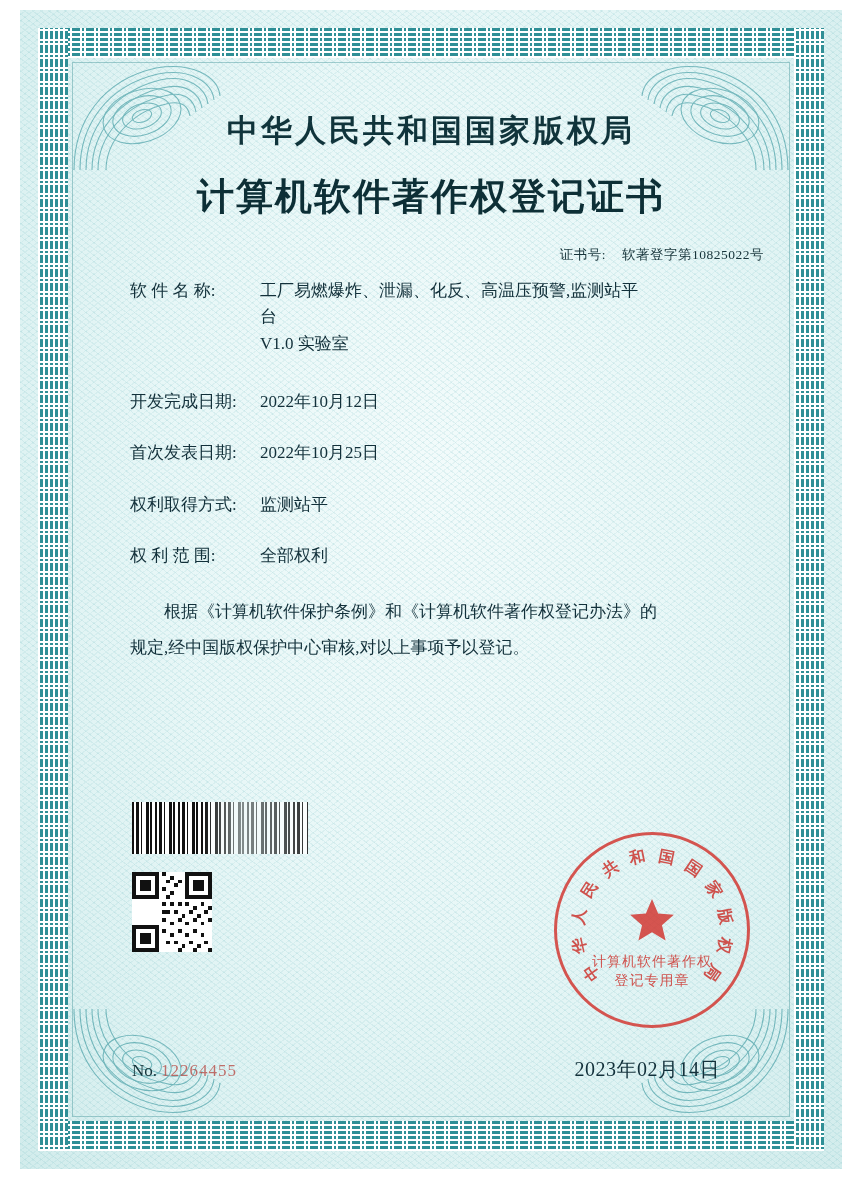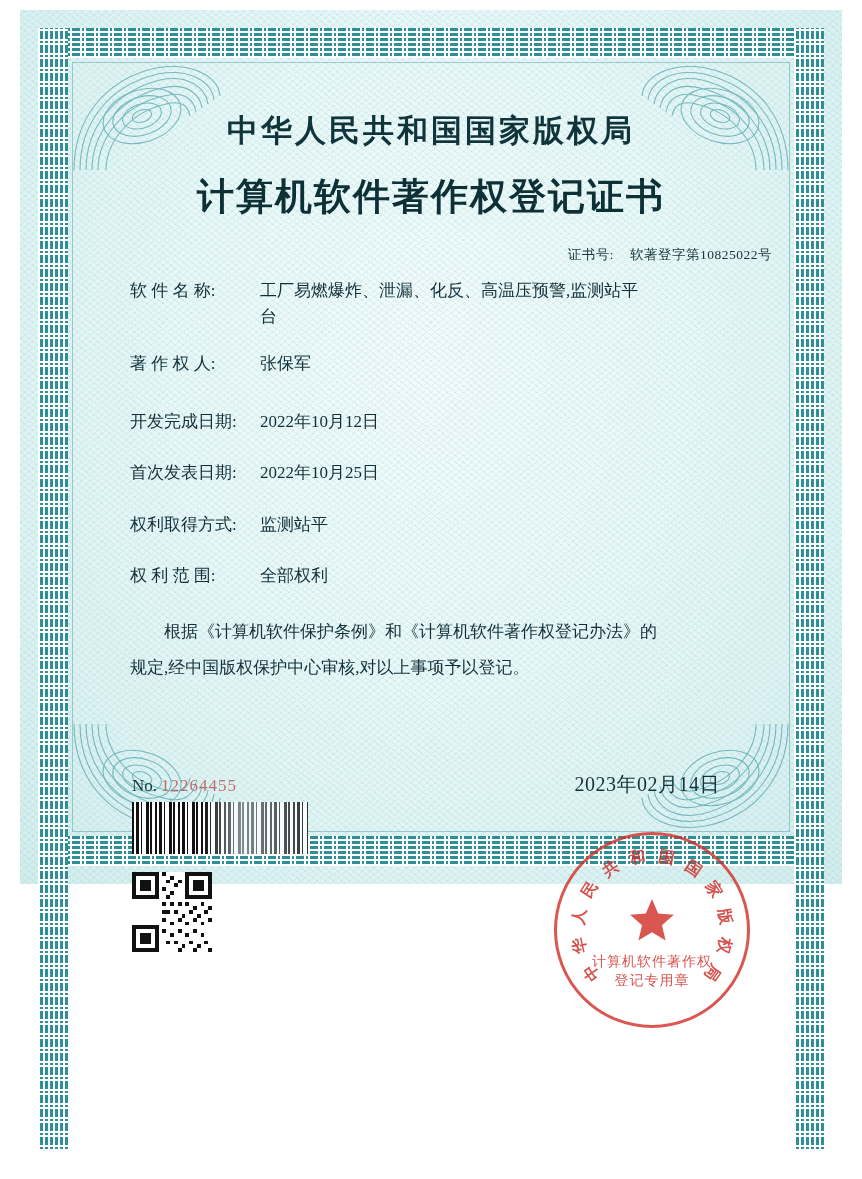--- a/index.html
+++ b/index.html
@@ -14,21 +14,21 @@
     overflow: hidden;
     position: relative;
   }
 
   
   #certificate-page {
     position: absolute;
     left: 20px;
     top: 10px;
     width: 822px;
-    height: 874px;
+    height: 1159px;
     background:
       radial-gradient(ellipse at 50% 40%, #f2fbfb 0%, #e8f7f7 45%, #ddf2f2 75%, #d2ecec 100%);
     box-sizing: border-box;
   }
   
   #guilloche {
     position: absolute;
     inset: 0;
     background-image:
       repeating-linear-gradient(38deg, rgba(120,190,195,0.16) 0 1px, rgba(255,255,255,0) 1px 5px),
@@ -105,21 +105,21 @@
     margin-top: 20px;
     font-size: 37px;
     letter-spacing: 2px;
     color: #0d2f36;
     font-weight: 700;
   }
 
   #cert-number-line {
     margin-top: 24px;
     text-align: right;
-    padding-right: 18px;
+    padding-right: 26px;
     font-size: 13.5px;
     color: #17343a;
     letter-spacing: 0.5px;
   }
   #cert-number-line .cn-label { margin-right: 12px; }
 
   
   .field-row {
     display: flex;
     align-items: flex-start;
@@ -343,27 +343,24 @@
     <div id="cert-number-line">
       <span class="cn-label">证书号:</span>
       <span class="cn-value">软著登字第10825022号</span>
     </div>
 
     <div class="field-row" id="row-software-name">
       <span class="f-label">软 件 名 称:</span>
       <span class="f-value">
         <span>工厂易燃爆炸、泄漏、化反、高温压预警,监测站平</span>
         <span class="v-line2">台</span>
+        <span class="v-line2">V1.0 实验室</span>
       </span>
     </div>
 
-    <div class="field-row" id="row-owner">
-      <span class="f-label">著 作 权 人:</span>
-      <span class="f-value">张保军</span>
-    </div>
 
     <div id="fields-lower">
       <div class="field-row">
         <span class="f-label">开发完成日期:</span>
         <span class="f-value">2022年10月12日</span>
       </div>
       <div class="field-row">
         <span class="f-label">首次发表日期:</span>
         <span class="f-value">2022年10月25日</span>
       </div>

